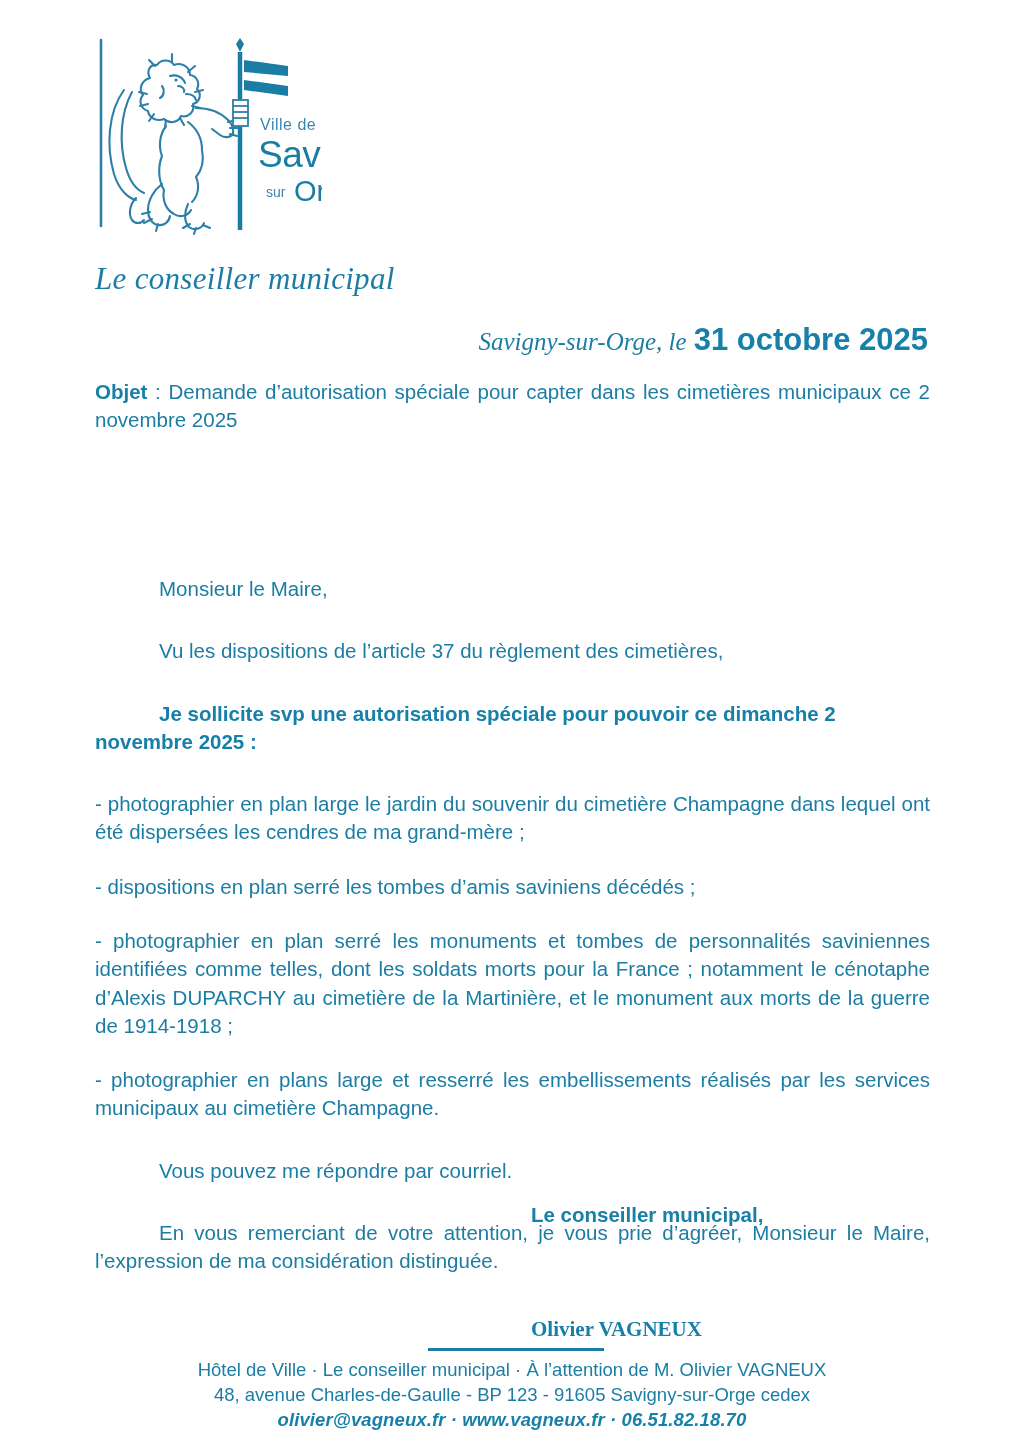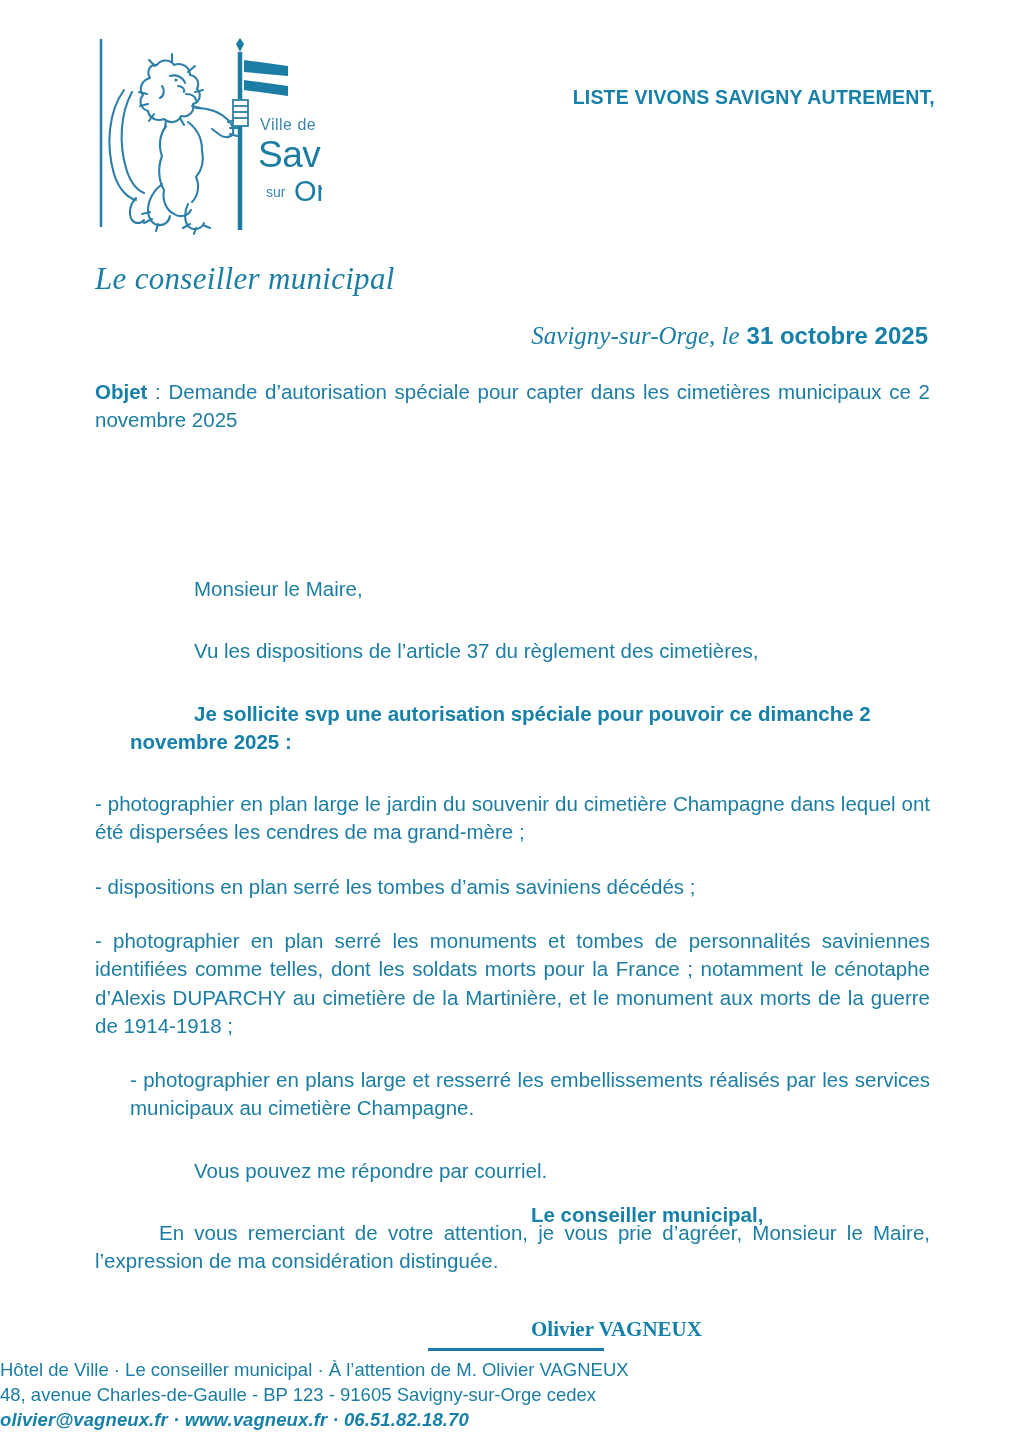--- a/index.html
+++ b/index.html
@@ -75,21 +75,21 @@
   }
   .date-line .city {
     font-family: "Liberation Serif", serif;
     font-style: italic;
     font-size: 25px;
     color: #1b7da4;
   }
   .date-line .date {
     font-family: "Liberation Sans", sans-serif;
     font-weight: bold;
-    font-size: 24px;
+    font-size: 31px;
     color: #1780a8;
     margin-left: 7px;
   }
 
   
   .meta {
     position: absolute;
     left: 95px;
     top: 378px;
     width: 835px;
@@ -120,21 +120,21 @@
     text-justify: inter-word;
     margin: 0 0 26px 0;
   }
   .para.indent { text-indent: 64px; }
   .para.strong {
     font-weight: bold;
     color: #1780a8;
     text-align: left;
   }
   .para.left { text-align: left; }
-  .gap-lg { margin-bottom: 34px; margin-left: 35px; }
+  .gap-lg { margin-bottom: 34px; }
 
   
   .sign-title {
     position: absolute;
     left: 531px;
     top: 1203px;
     font-size: 20.5px;
     font-weight: bold;
     color: #1780a8;
   }
@@ -155,21 +155,21 @@
     top: 1348px;
     width: 176px;
     height: 3px;
     background: #1b7da4;
   }
   .footer {
     position: absolute;
     left: 0;
     top: 1358px;
     width: 1024px;
-    text-align: left;
+    text-align: center;
     font-size: 18.5px;
     line-height: 1.35;
     color: #1b7da4;
   }
   .footer .f3 {
     font-weight: bold;
     color: #1780a8;
     letter-spacing: 0.1px;
     font-style: italic;
   }
@@ -240,21 +240,20 @@
         <line x1="228" y1="6" x2="228" y2="192" stroke="#ffffff" stroke-width="0"></line>
 
         <text x="168" y="96" font-family="Liberation Sans, sans-serif" font-size="16" fill="#3d86ad" letter-spacing="0.5">Ville de</text>
         <text x="166" y="133" font-family="Liberation Sans, sans-serif" font-size="37" fill="#1b7da4" letter-spacing="-0.5">Savigny</text>
         <text x="174" y="163" font-family="Liberation Sans, sans-serif" font-size="14" fill="#3d86ad">sur</text>
         <text x="202" y="167" font-family="Liberation Sans, sans-serif" font-size="29" fill="#1b7da4">Orge</text>
       </svg>
     </div>
 
     <div class="header-title">
-      <span class="l1">LISTE VIVONS SAVIGNY AUTREMENT,</span>
     </div>
   </div>
 
   <div class="service-line">Le conseiller municipal</div>
 
   <div class="date-line">
     <span class="city">Savigny-sur-Orge, le</span><span class="date">31 octobre 2025</span>
   </div>
 
   <div class="meta">

